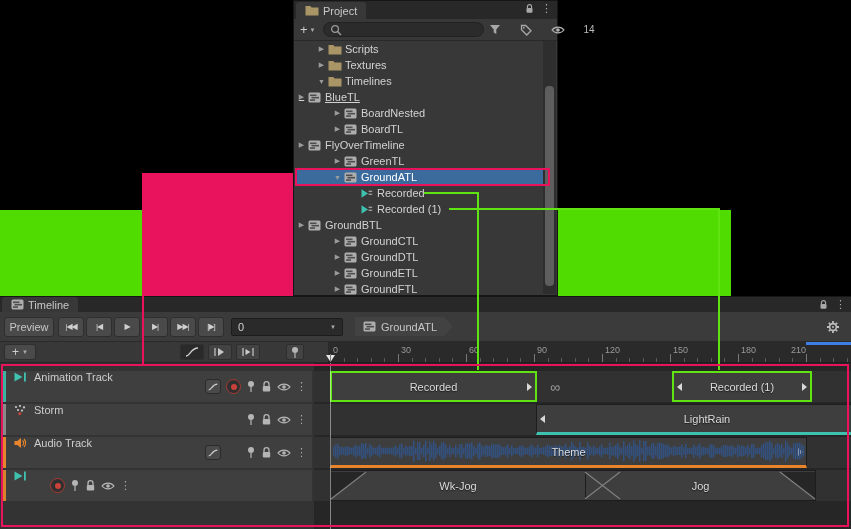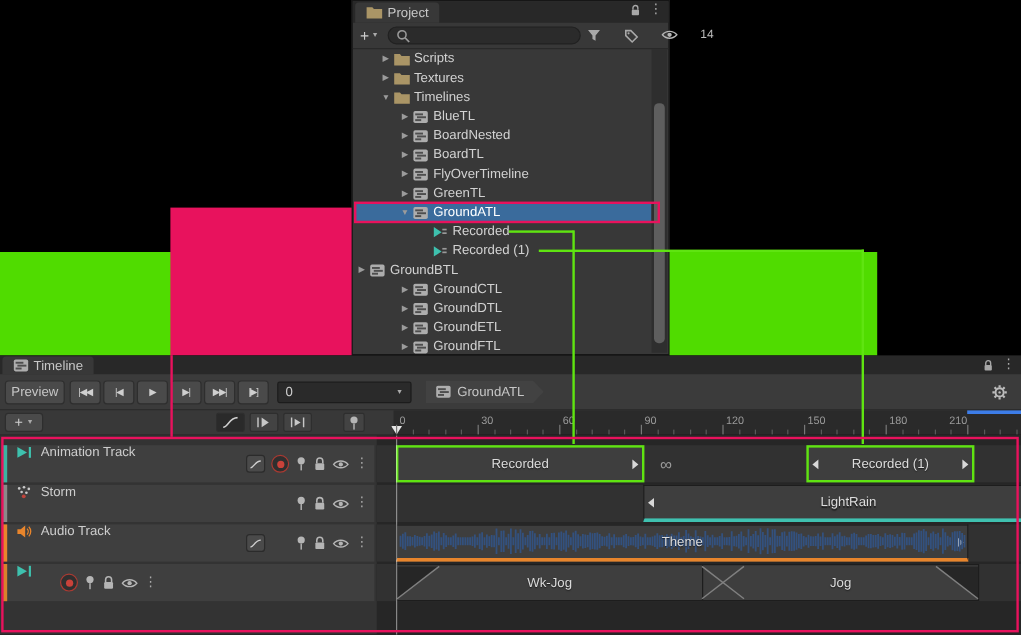--- a/index.html
+++ b/index.html
@@ -14,21 +14,21 @@
 .tabbar.slim .tab{height:15px}
 .tabicon{display:flex;align-items:center}
 .tabbar-icons{position:absolute;right:5px;top:2px;display:flex;align-items:center;gap:7px}
 .kebab{font-size:11px;color:#ABABAB;line-height:1}
 
 #p-toolbar{position:absolute;left:0;top:18px;right:0;height:22px;border-bottom:1px solid #292929;display:flex;align-items:center;padding:0 5px 0 4px;gap:5px}
 .addbtn{display:flex;align-items:center;gap:2px;color:#CCC;font-size:13px;height:16px;padding:0 2px}
 .caret{font-size:6px;color:#AAA;line-height:1}
 .searchbox{flex:0 0 118px;height:15px;background:#2B2B2B;border:1px solid #212121;border-radius:8px;display:flex;align-items:center;gap:3px;padding:0 6px}
 .searchbox input{flex:1;min-width:0;background:transparent;border:0;outline:0;font-size:10px;color:#DDD}
-.p-right{margin-left:auto;display:flex;align-items:flex-start;gap:19px;padding-right:10px}
+.p-right{margin-left:auto;display:flex;align-items:center;gap:19px;padding-right:10px}
 .count{font-size:10px;color:#BBB}
 
 #project-tree{position:absolute;left:1px;right:14px;top:40px;bottom:0;overflow:hidden}
 .trow{height:16px;display:flex;align-items:center;font-size:11px;color:#D2D2D2;white-space:nowrap}
 .trow.sel{background:var(--selection);color:#FFF}
 .trow .fold{width:13px;flex:0 0 13px;font-size:7px;color:#9B9B9B;text-align:center}
 .trow .ticon{width:15px;flex:0 0 15px;display:flex;align-items:center}
 .trow .tlabel{margin-left:2px}
 .vscroll{position:absolute;right:1px;top:40px;width:13px;bottom:1px;background:#2E2E2E;z-index:1}
 .vthumb{position:absolute;left:2px;width:9px;border-radius:4px;background:#5E5E5E}
@@ -173,57 +173,57 @@
         </div>
         <div class="trow" style="padding-left: 20px;">
           <span class="fold">▼</span>
           <span class="ticon">
             <svg width="14" height="11" viewBox="0 0 14 11">
               <path d="M.5 1h4.8l1.3 1.6h6.9v7.9H.5z" fill="#AA9566"></path>
             </svg>
           </span>
           <span class="tlabel">Timelines</span>
         </div>
+        <div class="trow" style=" text-decoration: underline;">
+          <span class="fold">▶</span>
+          <span class="ticon">
+            <svg width="13" height="11" viewBox="0 0 13 11">
+              <rect x=".5" y=".5" width="12" height="10" rx="1.5" fill="#ADADAD"></rect>
+              <rect x="2" y="2.5" width="6.5" height="1.6" fill="#4E4E4E"></rect>
+              <rect x="3.5" y="4.9" width="7.5" height="1.6" fill="#4E4E4E"></rect>
+              <rect x="2" y="7.3" width="5" height="1.6" fill="#4E4E4E"></rect>
+            </svg>
+          </span>
+          <span class="tlabel">BlueTL</span>
+        </div>
         <div class="trow" style="padding-left: 36px;">
           <span class="fold">▶</span>
           <span class="ticon">
             <svg width="13" height="11" viewBox="0 0 13 11">
               <rect x=".5" y=".5" width="12" height="10" rx="1.5" fill="#ADADAD"></rect>
               <rect x="2" y="2.5" width="6.5" height="1.6" fill="#4E4E4E"></rect>
               <rect x="3.5" y="4.9" width="7.5" height="1.6" fill="#4E4E4E"></rect>
               <rect x="2" y="7.3" width="5" height="1.6" fill="#4E4E4E"></rect>
             </svg>
           </span>
-          <span class="tlabel">BlueTL</span>
+          <span class="tlabel">BoardNested</span>
         </div>
         <div class="trow" style="padding-left: 36px;">
           <span class="fold">▶</span>
           <span class="ticon">
             <svg width="13" height="11" viewBox="0 0 13 11">
               <rect x=".5" y=".5" width="12" height="10" rx="1.5" fill="#ADADAD"></rect>
               <rect x="2" y="2.5" width="6.5" height="1.6" fill="#4E4E4E"></rect>
               <rect x="3.5" y="4.9" width="7.5" height="1.6" fill="#4E4E4E"></rect>
               <rect x="2" y="7.3" width="5" height="1.6" fill="#4E4E4E"></rect>
             </svg>
           </span>
-          <span class="tlabel">BoardNested</span>
-        </div>
-        <div class="trow" style="padding-left: 36px;">
-          <span class="fold">▶</span>
-          <span class="ticon">
-            <svg width="13" height="11" viewBox="0 0 13 11">
-              <rect x=".5" y=".5" width="12" height="10" rx="1.5" fill="#ADADAD"></rect>
-              <rect x="2" y="2.5" width="6.5" height="1.6" fill="#4E4E4E"></rect>
-              <rect x="3.5" y="4.9" width="7.5" height="1.6" fill="#4E4E4E"></rect>
-              <rect x="2" y="7.3" width="5" height="1.6" fill="#4E4E4E"></rect>
-            </svg>
-          </span>
           <span class="tlabel">BoardTL</span>
         </div>
-        <div class="trow" style="padding-left: 36px;">
+        <div class="trow" style="">
           <span class="fold">▶</span>
           <span class="ticon">
             <svg width="13" height="11" viewBox="0 0 13 11">
               <rect x=".5" y=".5" width="12" height="10" rx="1.5" fill="#ADADAD"></rect>
               <rect x="2" y="2.5" width="6.5" height="1.6" fill="#4E4E4E"></rect>
               <rect x="3.5" y="4.9" width="7.5" height="1.6" fill="#4E4E4E"></rect>
               <rect x="2" y="7.3" width="5" height="1.6" fill="#4E4E4E"></rect>
             </svg>
           </span>
           <span class="tlabel">FlyOverTimeline</span>

